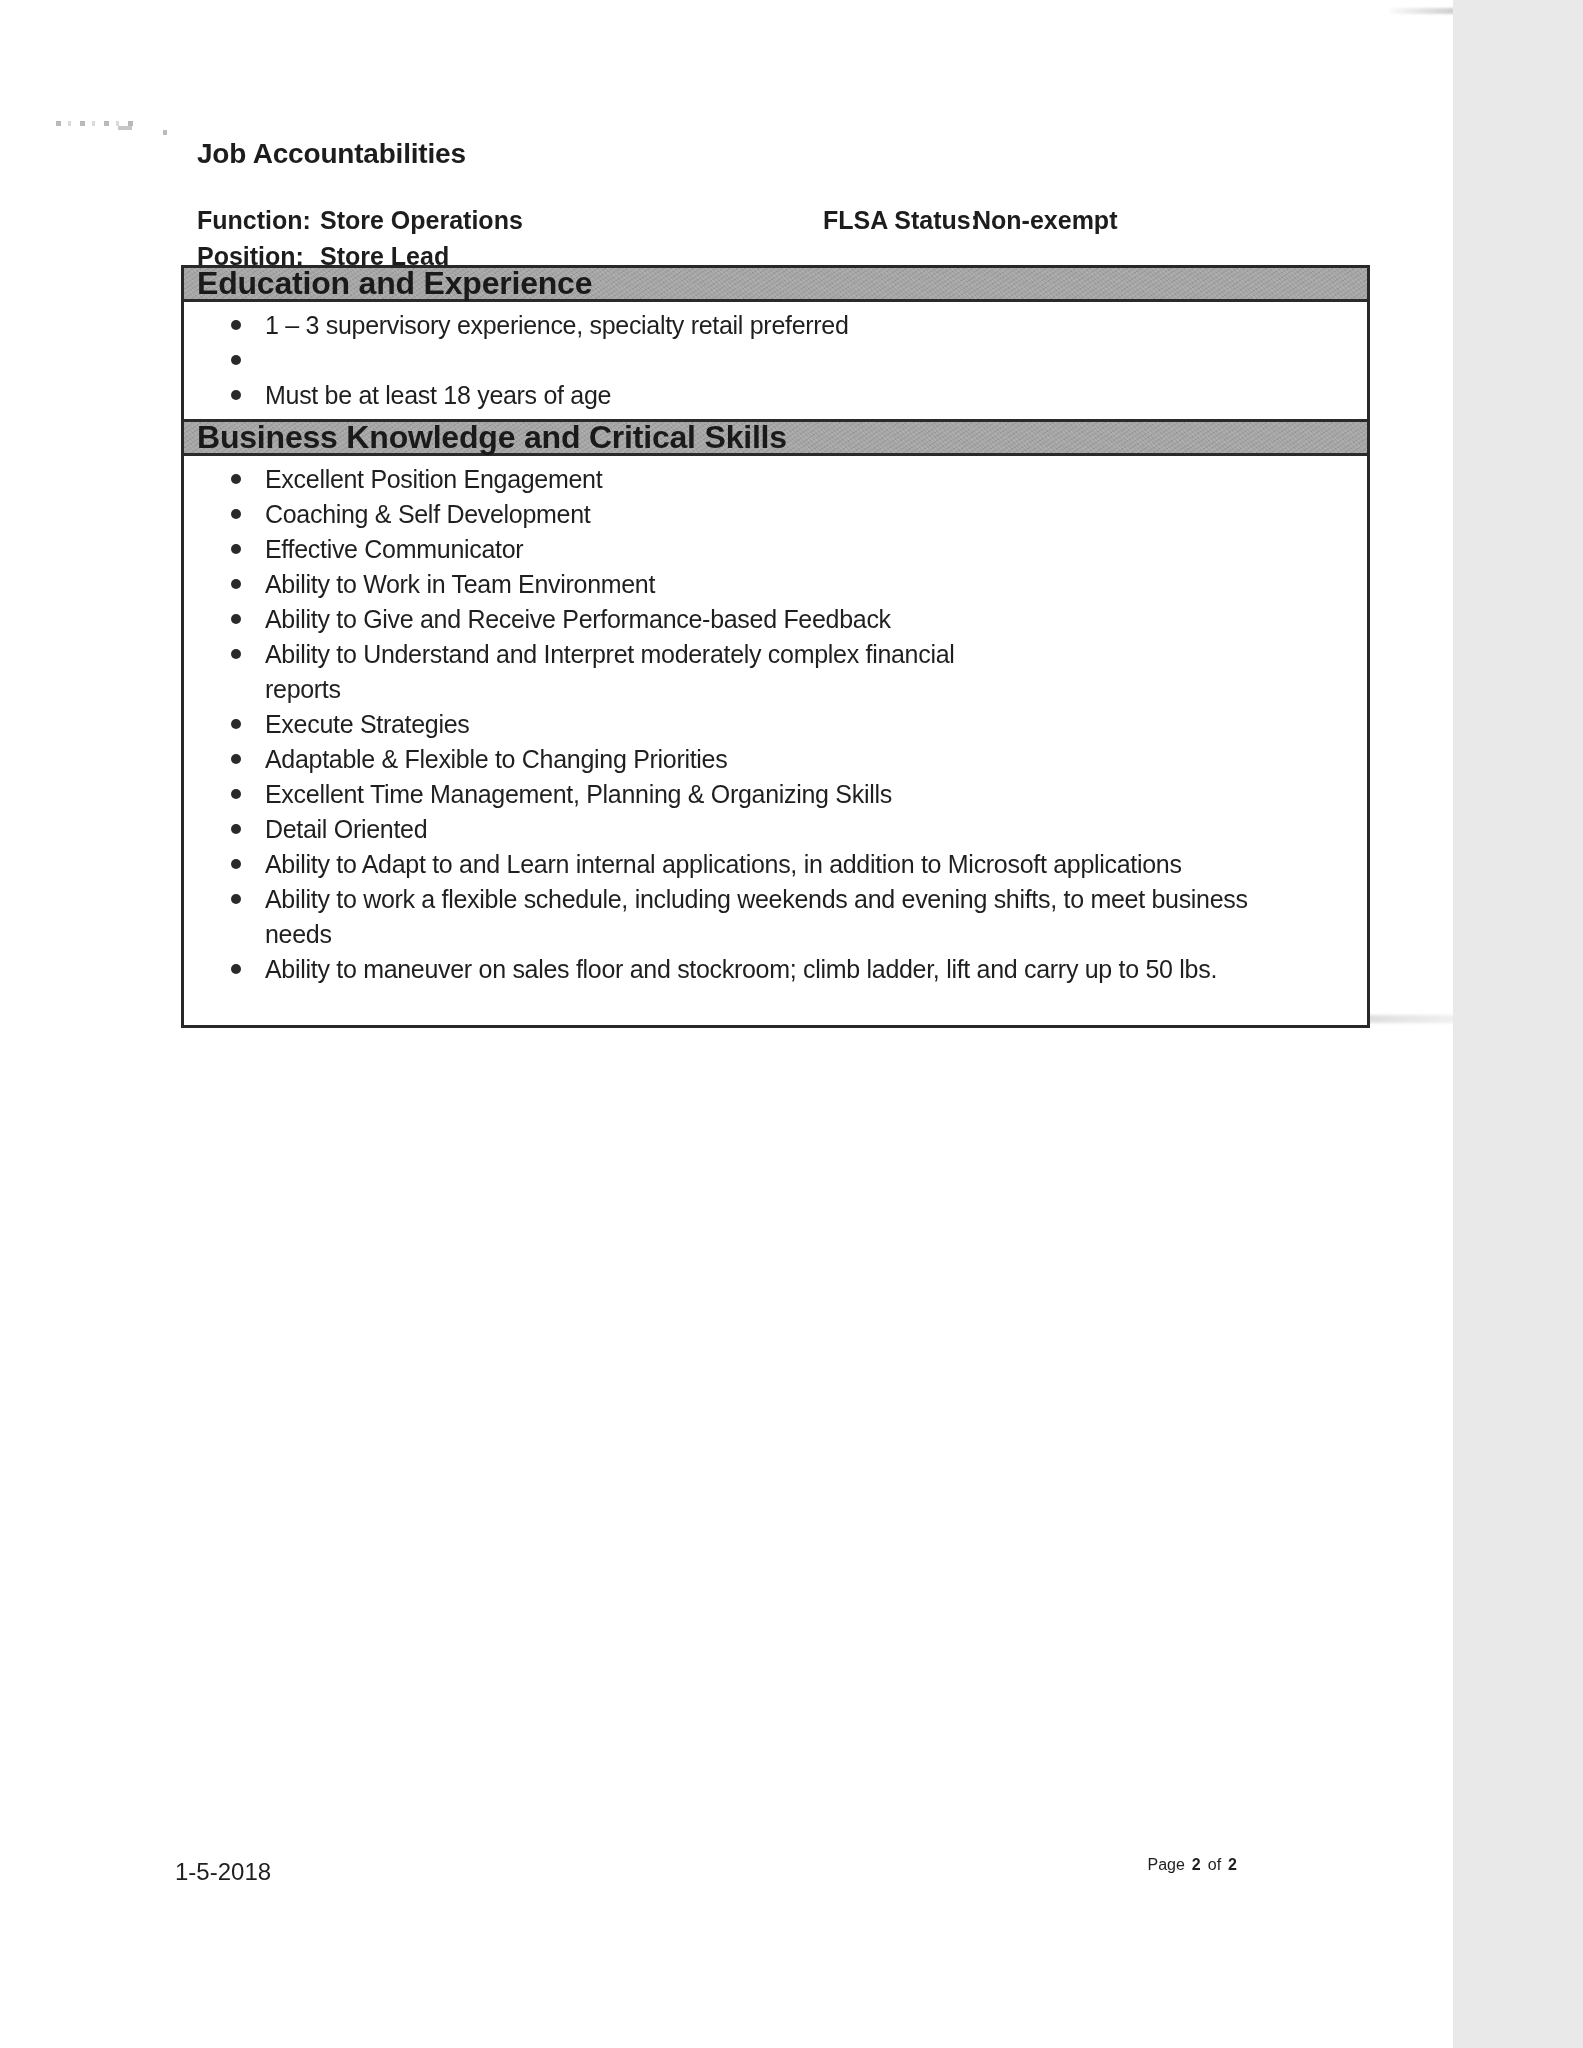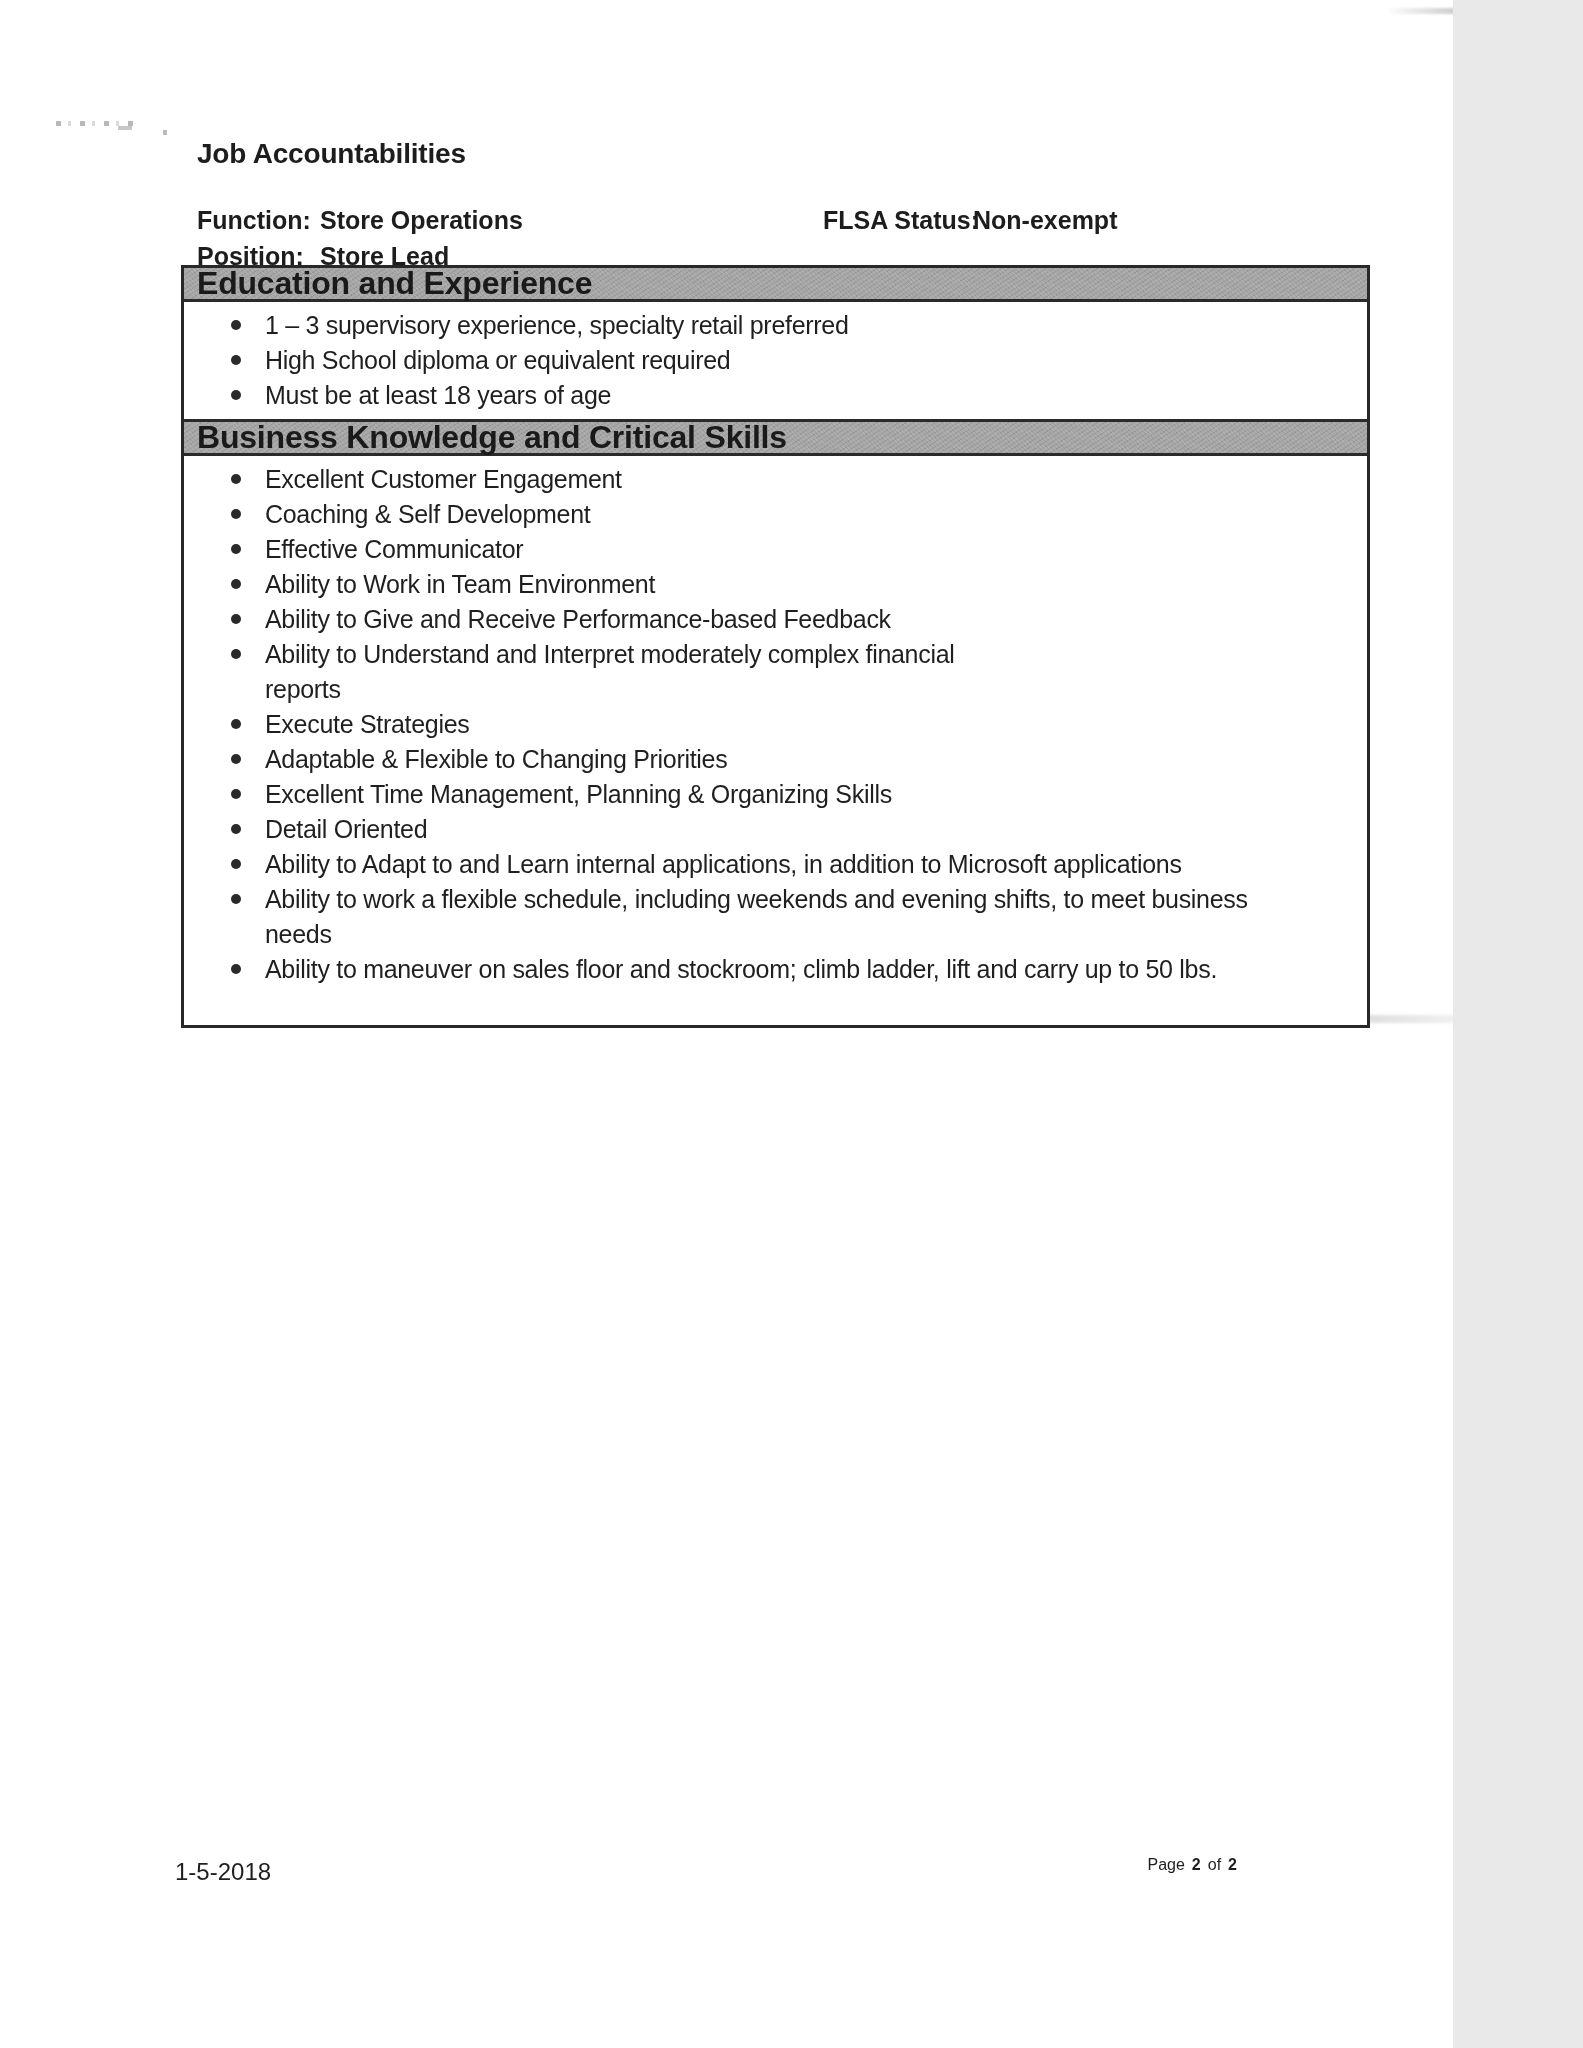--- a/index.html
+++ b/index.html
@@ -127,30 +127,30 @@
   </div>
 
   <div class="doc-table">
 
     <div class="band">
       <span>Education and Experience</span>
     </div>
 
     <ul class="bullets">
       <li><span class="bullet-dot"></span><span class="btext">1 – 3 supervisory experience, specialty retail preferred</span></li>
-      <li><span class="bullet-dot"></span><span class="btext">High School diploma or equivalent required</span></li>
+      <li><span class="bullet-dot"></span></li>
       <li><span class="bullet-dot"></span><span class="btext">Must be at least 18 years of age</span></li>
     </ul>
 
     <div class="band band-mid">
       <span>Business Knowledge and Critical Skills</span>
     </div>
 
     <ul class="bullets bullets-2">
-      <li><span class="bullet-dot"></span><span class="btext">Excellent Customer Engagement</span></li>
+      <li><span class="bullet-dot"></span><span class="btext">Excellent Position Engagement</span></li>
       <li><span class="bullet-dot"></span><span class="btext">Coaching &amp; Self Development</span></li>
       <li><span class="bullet-dot"></span><span class="btext">Effective Communicator</span></li>
       <li><span class="bullet-dot"></span><span class="btext">Ability to Work in Team Environment</span></li>
       <li><span class="bullet-dot"></span><span class="btext">Ability to Give and Receive Performance-based Feedback</span></li>
       <li><span class="bullet-dot"></span><span class="btext">Ability to Understand and Interpret moderately complex financial
 reports</span></li>
       <li><span class="bullet-dot"></span><span class="btext">Execute Strategies</span></li>
       <li><span class="bullet-dot"></span><span class="btext">Adaptable &amp; Flexible to Changing Priorities</span></li>
       <li><span class="bullet-dot"></span><span class="btext">Excellent Time Management, Planning &amp; Organizing Skills</span></li>
       <li><span class="bullet-dot"></span><span class="btext">Detail Oriented</span></li>

